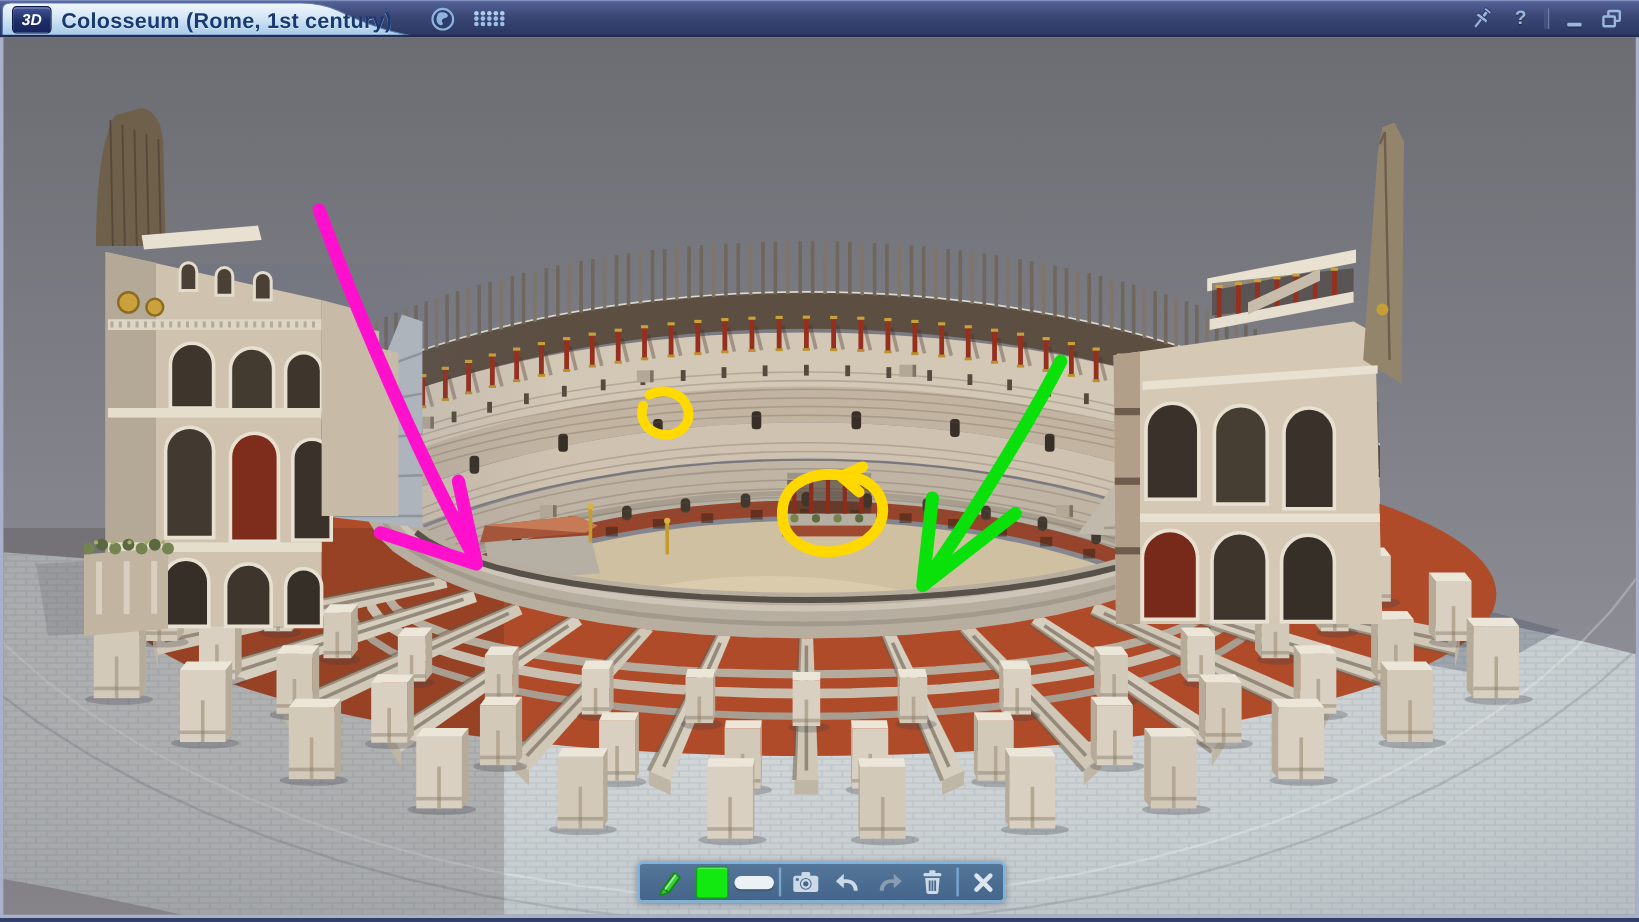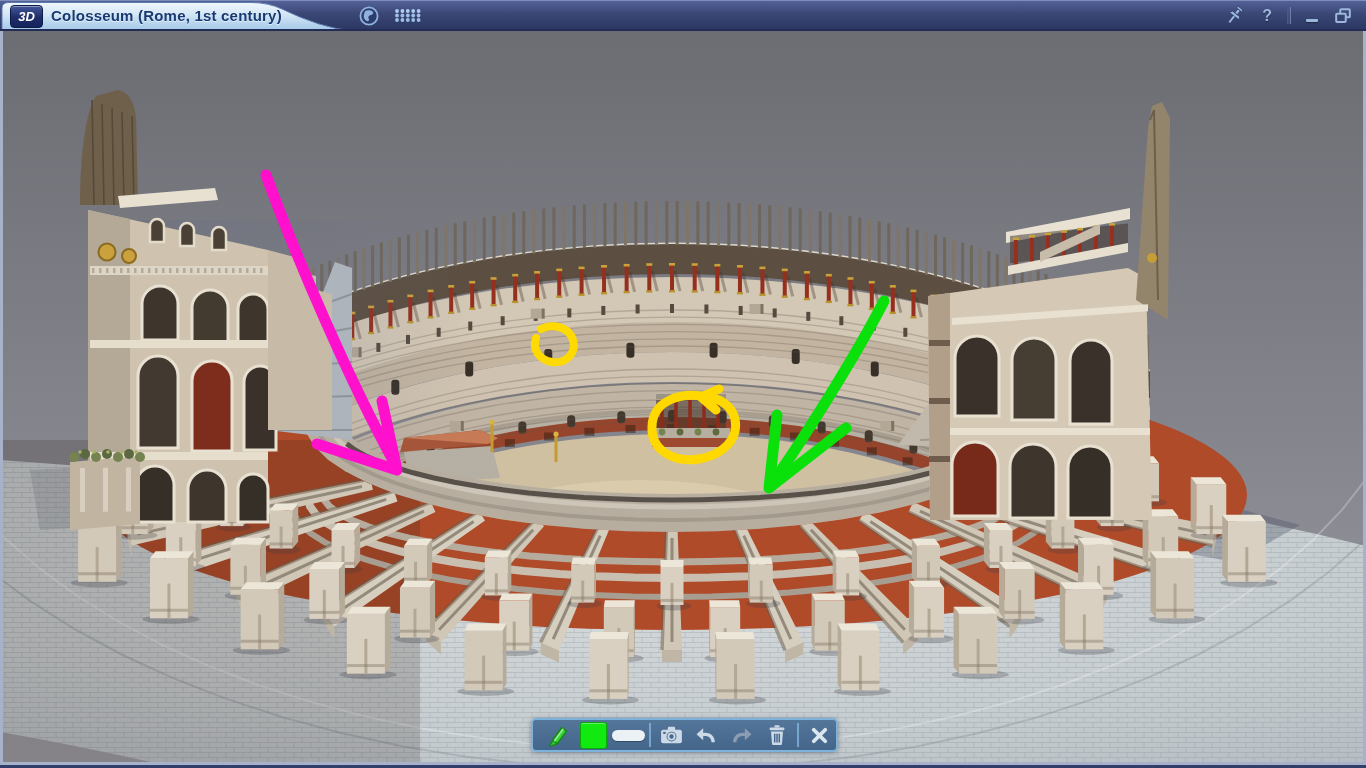--- a/index.html
+++ b/index.html
@@ -9,21 +9,21 @@
   
   .titlebar{position:absolute;left:0;top:0;width:100%;height:31px;
     background:linear-gradient(#5a689c 0%,#42508200 0) , linear-gradient(#55639a 0%,#3a4674 45%,#303c68 80%,#2c3761 100%);padding-left:30px;}
   .titlebar::before{content:"";position:absolute;left:0;top:0;right:0;height:1px;background:#7d8cba;}
   .titlebar::after{content:"";position:absolute;left:0;bottom:0;right:0;height:2px;background:#222c55;}
   .tab{position:absolute;left:1px;top:1px;width:352px;height:30px;}
   .tab-logo{position:absolute;left:9px;top:4px;width:31px;height:21px;border-radius:4px;
     background:linear-gradient(#4a5da6 0%,#24347014 0),linear-gradient(#47599f 0%,#1d2c66 55%,#14235c 100%);
     border:1px solid #0c1a47;box-shadow:inset 0 1px 0 rgba(255,255,255,.4);
     color:#fff;font-weight:bold;font-style:italic;font-size:13px;text-align:center;line-height:21px;}
-  .tab-title{position:absolute;left:50px;top:6px;font-size:15px;font-weight:bold;color:#173a72;
+  .tab-title{position:absolute;left:50px;top:6px;font-size:18px;font-weight:bold;color:#173a72;
     letter-spacing:.2px;text-shadow:0 1px 0 rgba(255,255,255,.55);white-space:nowrap;}
   .tb-left{position:absolute;left:352px;top:0;height:31px;display:flex;align-items:center;gap:13px;padding-left:6px;}
   .tb-right{position:absolute;right:10px;top:0;height:31px;display:flex;align-items:center;gap:15px;}
   .tb-btn{display:flex;align-items:center;justify-content:center;cursor:pointer;}
   .help-glyph{font-size:16px;font-weight:bold;color:#9cb6dc;text-shadow:0 1px 1px rgba(0,0,0,.45);}
   .min-bar{width:12px;height:3px;background:#9cb6dc;border-radius:1px;margin-top:9px;box-shadow:0 1px 1px rgba(0,0,0,.35);}
   .tb-sep{width:2px;height:17px;background:#56659555;border-left:1px solid #4a5888;border-right:1px solid #6e7dac;}
 
   
   .frame{position:absolute;left:0;right:0;top:31px;bottom:3px;background:#a7b1ca;}

